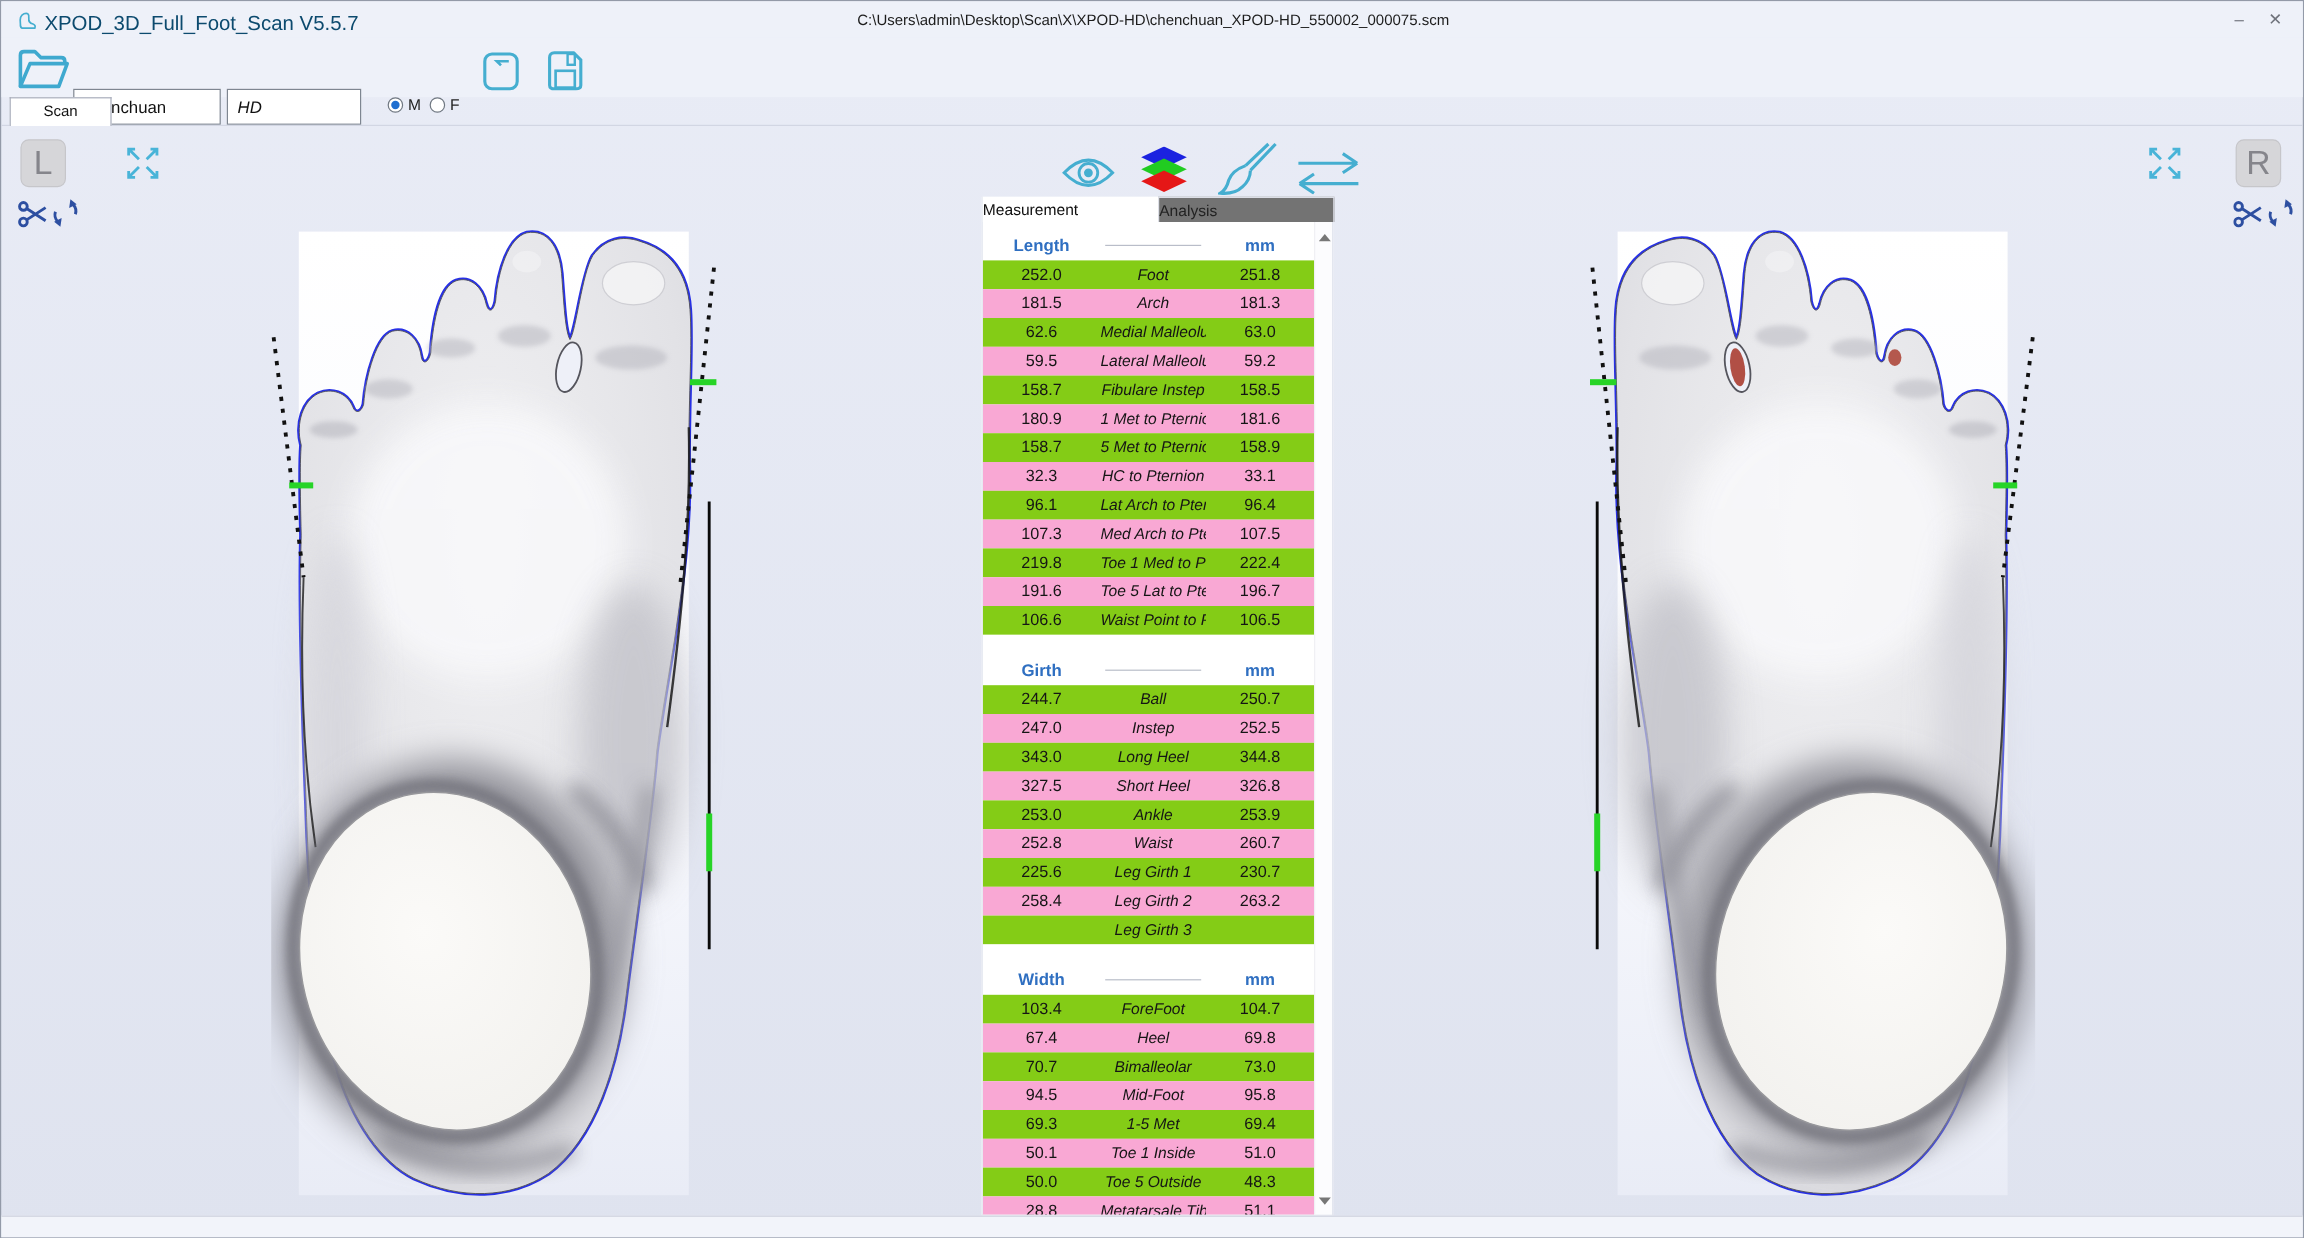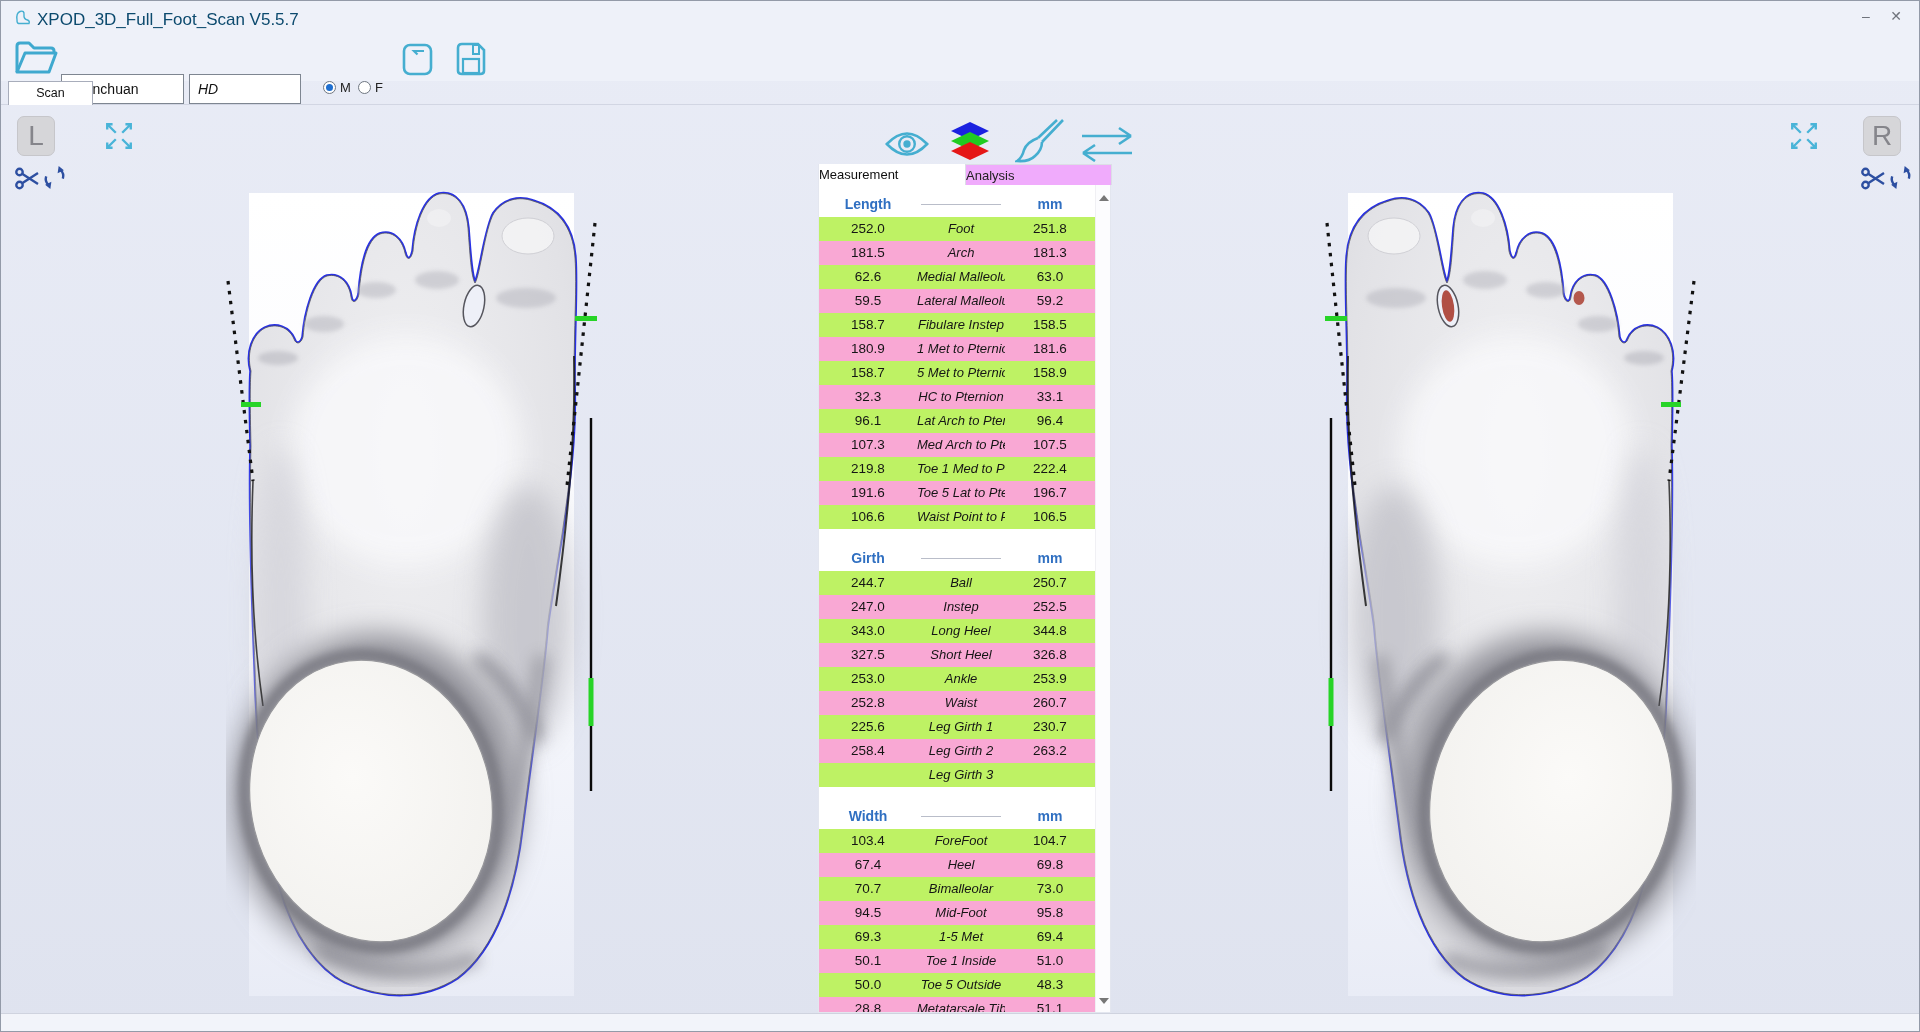--- a/index.html
+++ b/index.html
@@ -47,31 +47,31 @@
     text-align:center; line-height:38px; }
   #btn-l { left:16px; top:115px; } #btn-r { left:1862px; top:115px; }
   .foot-view { position:absolute; }
 
   
   .panel { position:absolute; left:817px; top:163px; width:293px; height:849px;
     background:#fff; border:1px solid #e3e6ef; border-top:none; }
   .ptab { position:absolute; top:0; height:21px; width:146px; text-align:left;
     line-height:21px; font-size:13px; }
   .ptab-measure { left:0; background:#fff; color:#0f0f0f; }
-  .ptab-analysis { left:146px; width:147px; background:#f0abfc; color:#222;
+  .ptab-analysis { left:146px; width:147px; background:#737373; color:#222;
     border:1px solid #dcdee6; border-bottom:none; }
   .panel-body { position:absolute; left:0; right:15px; top:21px; bottom:0;
     overflow:hidden; padding-top:6px; }
   .sec-head { display:grid; grid-template-columns:98px 1fr 90px; align-items:center;
     height:26px; }
   .sec-title,.sec-unit { color:#2f6fc1; font-size:14px; text-align:center;font-weight:bold; }
   .sec-line { height:1px; background:#b9bdc9; margin:0 4px; }
   .m-row { display:grid; grid-template-columns:98px 1fr 90px; height:24px;
     line-height:24px; background:#f9a8d4; }
-  .m-row.alt { background:#bef264; }
+  .m-row.alt { background:#84cc16; }
   .cell { text-align:center; font-size:13.5px; color:#151515; white-space:nowrap;
     overflow:hidden; }
   .cell.c1 { font-size:13px;font-style:italic; }
   .sec-gap { height:16px; background:#fff; }
   .scrollbar { position:absolute; right:0; top:21px; bottom:0; width:15px;
     background:#fcfcfe; border-left:1px solid #f0f0f4; }
   .sb-arrow { position:absolute; left:3px; width:0; height:0;
     border-left:5px solid transparent; border-right:5px solid transparent; }
   .sb-up { top:10px; border-bottom:6px solid #777; }
   .sb-down { bottom:8px; border-top:6px solid #777; }
@@ -169,20 +169,21 @@
       <line x1="365" y1="492" x2="365" y2="540" stroke="#27d427" stroke-width="5"></line>
     </g>
   </defs>
 </svg>
 
 <div class="titlebar">
   <svg class="app-logo" width="20" height="20" viewBox="0 0 20 20">
     <path d="M5,13 Q4,6 8,4.5 Q12.5,3 12,8 Q11.5,12 15.5,13 Q18,14 17,16.5 L6.5,16.5 Q4.8,16 5,13 Z" fill="none" stroke="#45aed0" stroke-width="1.4"></path>
   </svg>
   <span class="app-title">XPOD_3D_Full_Foot_Scan V5.5.7</span>
+  <span class="file-path">C:\Users\admin\Desktop\Scan\X\XPOD-HD\chenchuan_XPOD-HD_550002_000075.scm</span>
   <span class="win-btn win-min">–</span>
   <span class="win-btn win-close">✕</span>
 </div>
 
 <div class="toolbar">
   <svg class="icon-btn" style="left:12px;top:7px" width="47" height="40" viewBox="0 0 47 40">
     <path d="M4,34 V8 Q4,5 7,5 H16 L21,10 H38 Q41,10 41,13 V16" fill="none" stroke="#3fa9cf" stroke-width="3" stroke-linejoin="round"></path>
     <path d="M4,34 L12,15 H43 L36,34 Z" fill="none" stroke="#3fa9cf" stroke-width="3" stroke-linejoin="round"></path>
   </svg>
   <input id="inp-name" class="tb-input" value="chenchuan" style="">

